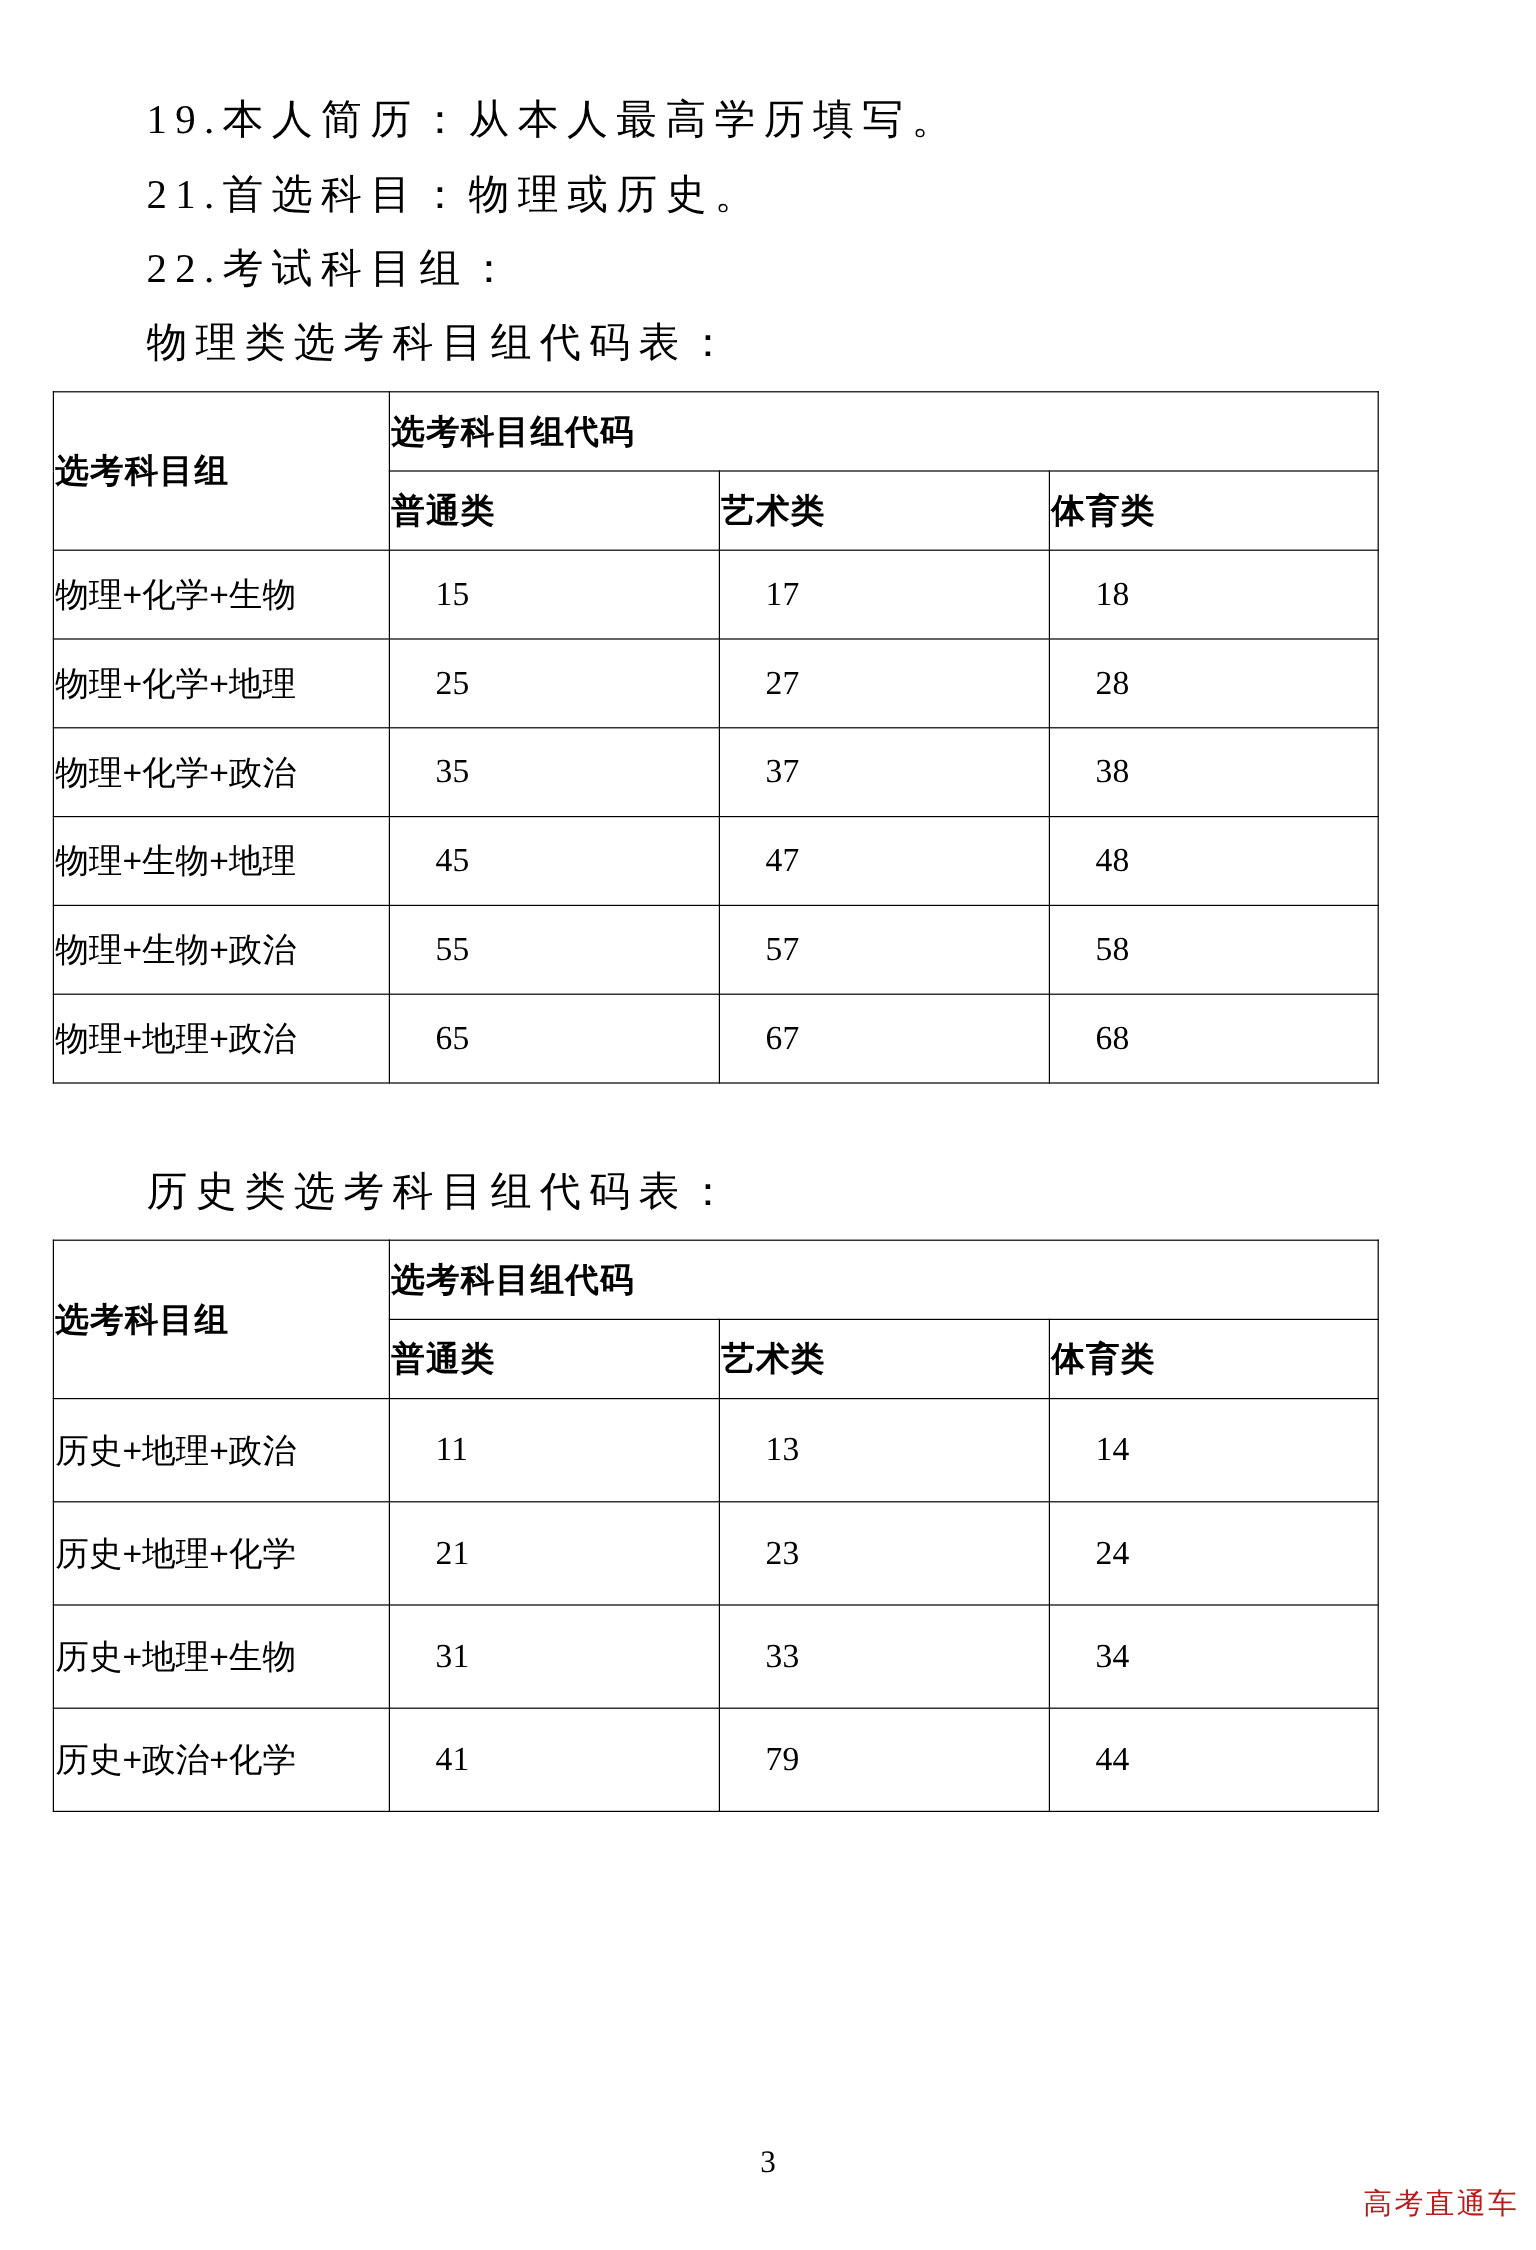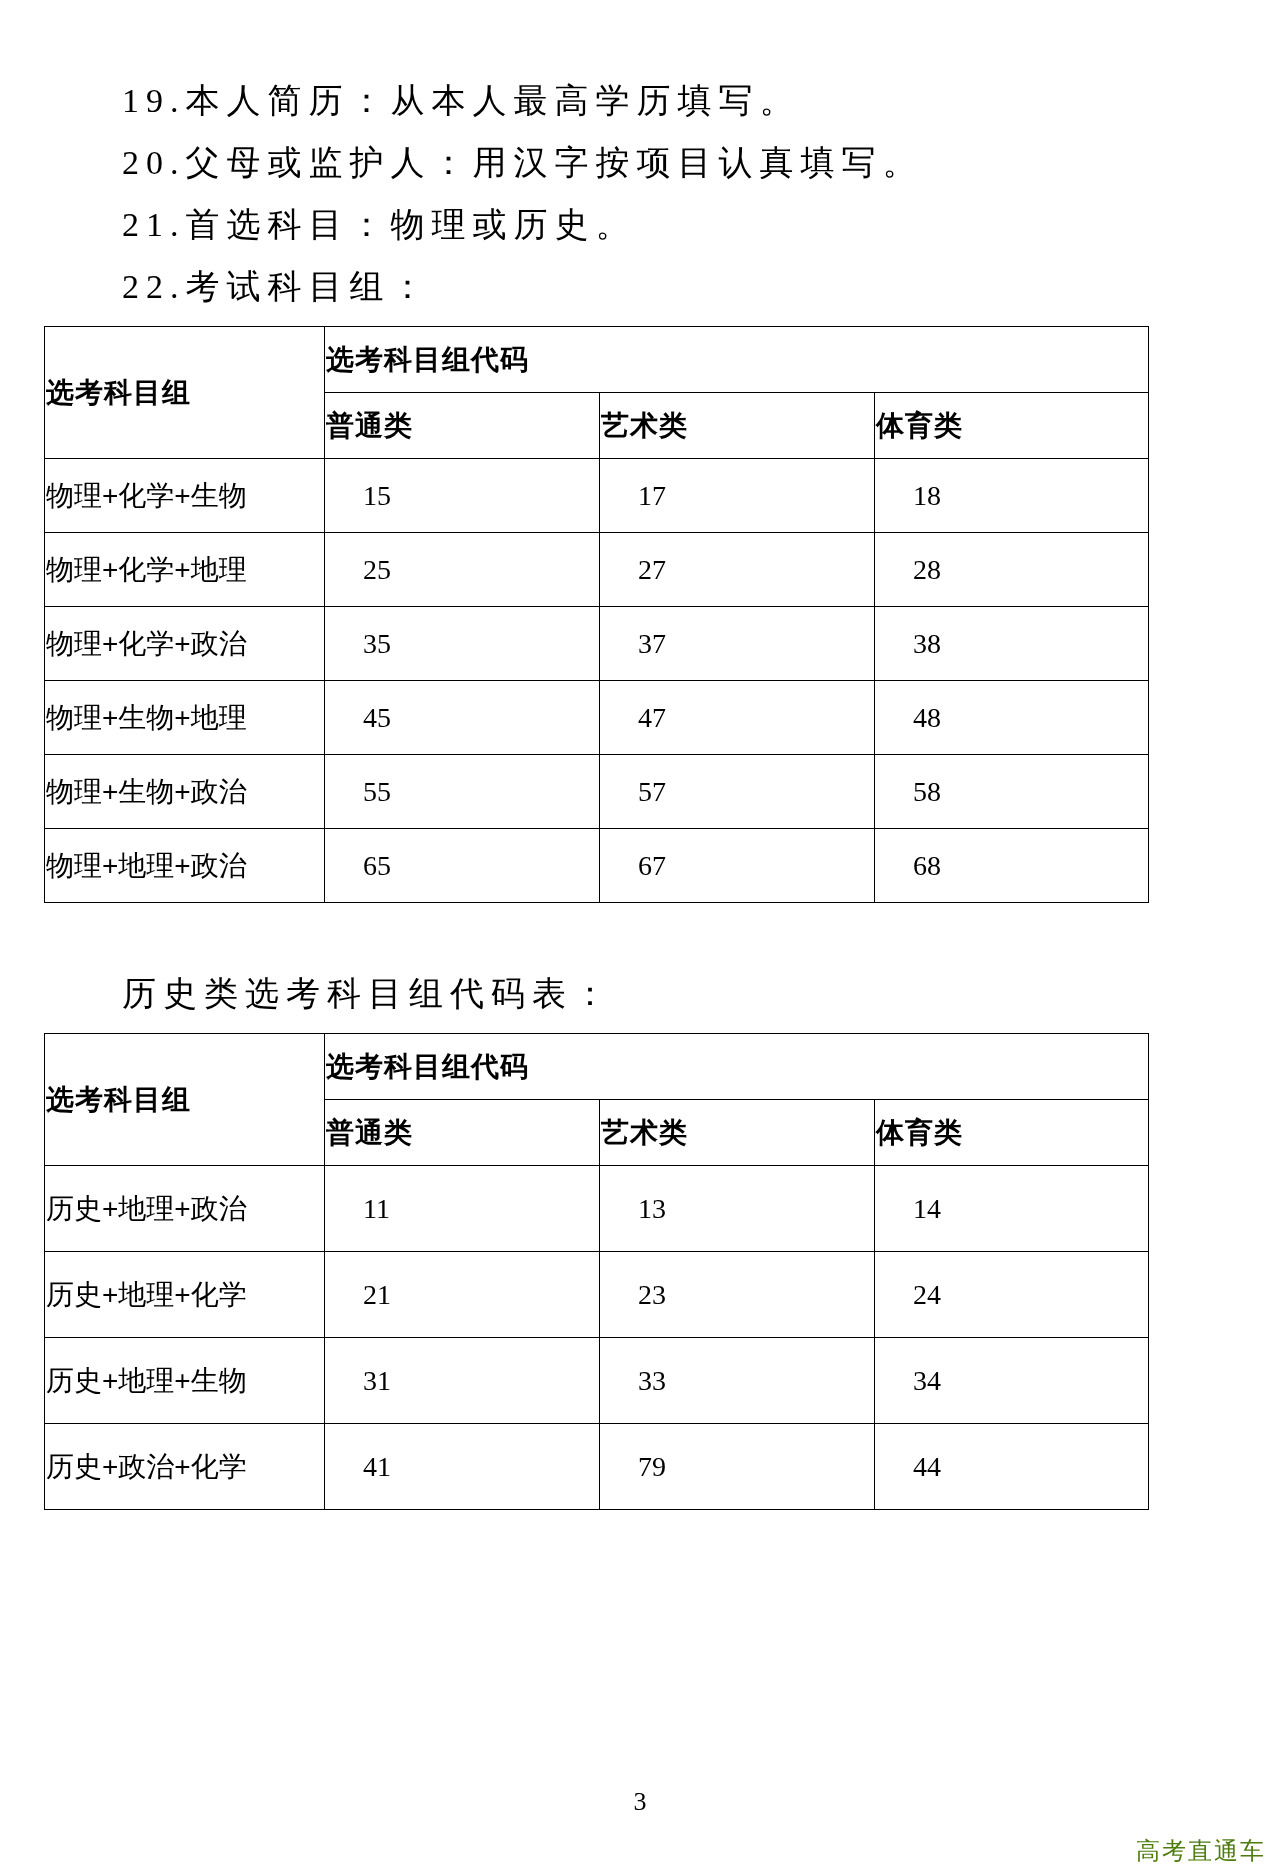--- a/index.html
+++ b/index.html
@@ -69,38 +69,38 @@
     left: 0;
     bottom: 58px;
     width: 100%;
     text-align: center;
     font-size: 26px;
     font-family: "Liberation Serif", "DejaVu Serif", serif;
   }
   .watermark {
     position: absolute;
     right: 14px;
-    bottom: 8px;
+    bottom: 23px;
     font-size: 24px;
-    color: #4d7c0f;
+    color: #b91c1c;
     font-family: Liberation Mono, monospace;
     letter-spacing: 2px;
   }
 </style>
 </head>
 <body>
 
 <div class="page">
   <div class="content">
 
     <p class="para">19.本人简历：从本人最高学历填写。</p>
-    <p class="para">20.父母或监护人：用汉字按项目认真填写。</p>
     <p class="para">21.首选科目：物理或历史。</p>
     <p class="para">22.考试科目组：</p>
 
+    <p class="para caption">物理类选考科目组代码表：</p>
 
     <table class="doc-table physics">
       <colgroup>
         <col class="c0">
           <col class="c1">
           <col class="c2">
           <col class="c3">
       </colgroup>
       <thead>
         <tr>

